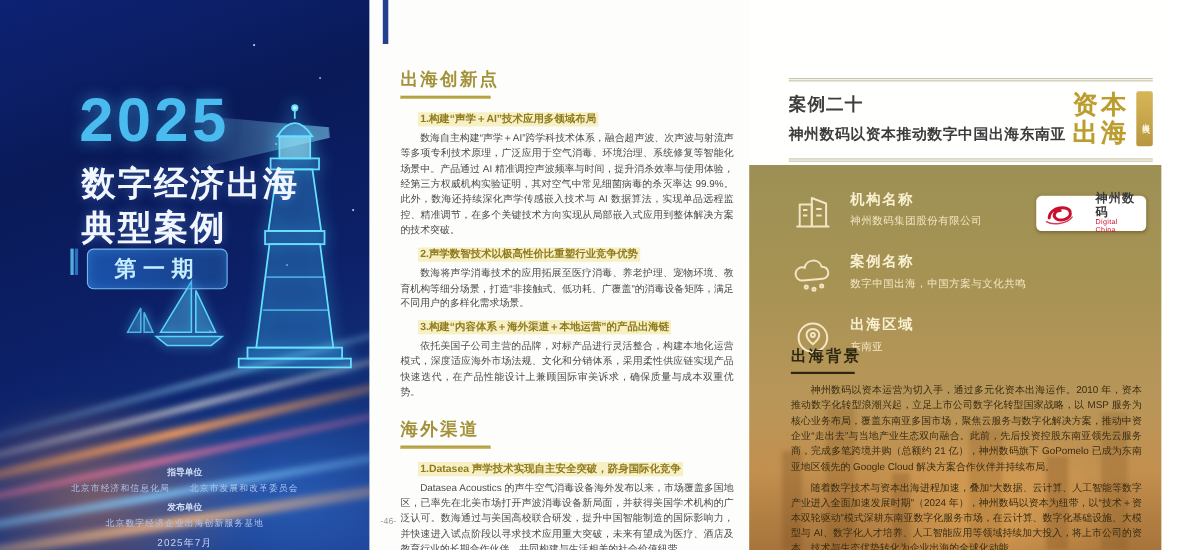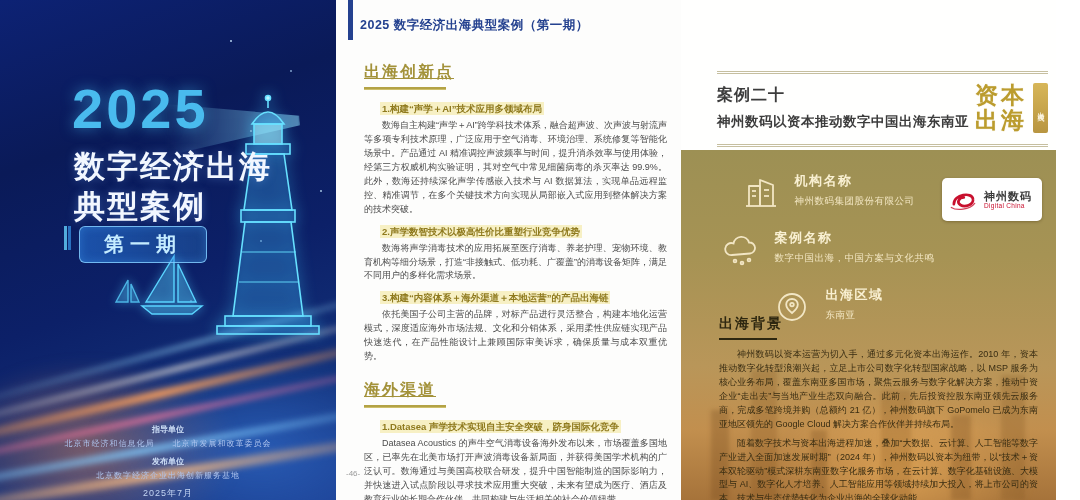--- a/index.html
+++ b/index.html
@@ -62,21 +62,21 @@
   .cover-footer .val { font-size:8px; margin-top:3px; color:#aec4ee; letter-spacing:1px; }
   .cover-footer .date { font-size:9px; margin-top:6px; color:#c3d5f4; letter-spacing:1px; }
 
   
   .page-inner { position:relative; width:345px; height:500px; background:#fdfdfc; }
   .inner-header { position:absolute; left:12px; top:0; display:flex; align-items:flex-end; }
   .inner-header .bar { width:5px; height:40px; background:#24418f; margin-right:7px; }
   .inner-header .txt { font-size:12.5px; font-weight:bold; color:#24418f; padding-bottom:6px;
     letter-spacing:.5px; }
   .inner-content { position:absolute; left:28px; right:14px; top:62px; }
-  .sec-heading { font-size:16px; font-weight:bold; color:#a3923a; letter-spacing:2px;text-decoration:underline; }
+  .sec-heading { font-size:16px; font-weight:bold; color:#a3923a; letter-spacing:2px; }
   .sec-underline { width:82px; height:3px; background:#b3a245; margin:4px 0 8px;
     border-bottom:1px solid #cdbf6b; }
   .sub-item { margin-left:16px; margin-top:2px; }
   .subhead { display:inline; font-size:9.5px; font-weight:bold; color:#8f7a1e;
     background:#f7f0c4; padding:1px 2px; }
   .body-p { font-size:9px; line-height:1.55; color:#4b4b4b; text-align:justify;
     text-indent:2em; margin:3px 0 4px; }
   .sec-gap { height:12px; }
   .page-num { position:absolute; left:10px; bottom:22px; font-size:8px; color:#9a9a9a; }
 
@@ -100,26 +100,26 @@
   .bld { position:absolute; background:rgba(110,70,25,.28); filter:blur(2px); }
   .b1 { width:18px; height:90px; left:30px;  bottom:0; }
   .b2 { width:26px; height:130px; left:70px; bottom:0; background:rgba(120,75,25,.22); }
   .b3 { width:16px; height:70px; left:130px; bottom:0; }
   .b4 { width:30px; height:110px; left:200px; bottom:0; background:rgba(115,70,22,.2); }
   .b5 { width:20px; height:85px; left:270px; bottom:0; }
   .b6 { width:24px; height:125px; left:320px; bottom:0; background:rgba(120,78,28,.24); }
   .sun-glow { position:absolute; left:90px; bottom:-60px; width:260px; height:170px; border-radius:50%;
     background:radial-gradient(closest-side, rgba(255,190,100,.5), rgba(255,190,100,0)); filter:blur(6px); }
   .info-list { position:absolute; left:38px; top:22px; right:120px; }
-  .info-item { display:flex; gap:14px; margin-bottom:17px;justify-content:center; }
+  .info-item { display:flex; gap:14px; margin-bottom:17px; }
   .info-icon { width:40px; height:40px; flex:0 0 40px; }
   .info-label { font-size:13px; font-weight:bold; color:#f9f0d2; letter-spacing:1.5px; }
   .info-value { font-size:9.5px; color:#f2e6c2; margin-top:5px; letter-spacing:.5px; }
-  .logo-card { position:absolute; right:14px; top:28px; width:100px; height:43px; background:#fff;
-    border-radius:5px; display:flex; align-items:center; padding:3px 6px; gap:6px;
+  .logo-card { position:absolute; right:14px; top:28px; width:100px; height:32px; background:#fff;
+    border-radius:5px; display:flex; align-items:center; padding:3px 6px; gap:18px;
     box-shadow:0 1px 3px rgba(60,40,0,.35); }
   .logo-cn { font-size:11px; font-weight:bold; color:#3a3a3a; letter-spacing:1px; line-height:1.1; }
   .logo-en { font-size:6.5px; color:#c8102e; letter-spacing:.3px; }
   .bg-section { position:absolute; left:38px; right:18px; top:165px; }
   .bg-heading { font-size:14px; font-weight:bold; color:#2e2710; letter-spacing:2px; }
   .bg-underline { width:58px; height:2px; background:#2e2710; margin:5px 0 8px; }
   .bg-p { font-size:9px; line-height:1.55; color:#382c12; text-align:justify; text-indent:2em;
     margin-bottom:5px; }
 </style>
 </head>
@@ -177,21 +177,20 @@
       <div class="val">北京市经济和信息化局　　北京市发展和改革委员会</div>
       <div class="lab">发布单位</div>
       <div class="val">北京数字经济企业出海创新服务基地</div>
       <div class="date">2025年7月</div>
     </div>
   </section>
 
   <section class="page-inner">
     <div class="inner-header">
       <div class="bar"></div>
-      <div class="txt">2025 数字经济出海典型案例（第一期）</div>
     </div>
     <div class="inner-content">
 
       <div class="sec-heading">出海创新点</div>
       <div class="sec-underline"></div>
 
       <div class="sub-item">
         <span class="subhead">1.构建“声学＋AI”技术应用多领域布局</span>
       </div>
       <p class="body-p">数海自主构建“声学＋AI”跨学科技术体系，融合超声波、次声波与射流声等多项专利技术原理，广泛应用于空气消毒、环境治理、系统修复等智能化场景中。产品通过 AI 精准调控声波频率与时间，提升消杀效率与使用体验，经第三方权威机构实验证明，其对空气中常见细菌病毒的杀灭率达 99.9%。此外，数海还持续深化声学传感嵌入技术与 AI 数据算法，实现单品远程监控、精准调节，在多个关键技术方向实现从局部嵌入式应用到整体解决方案的技术突破。</p>

